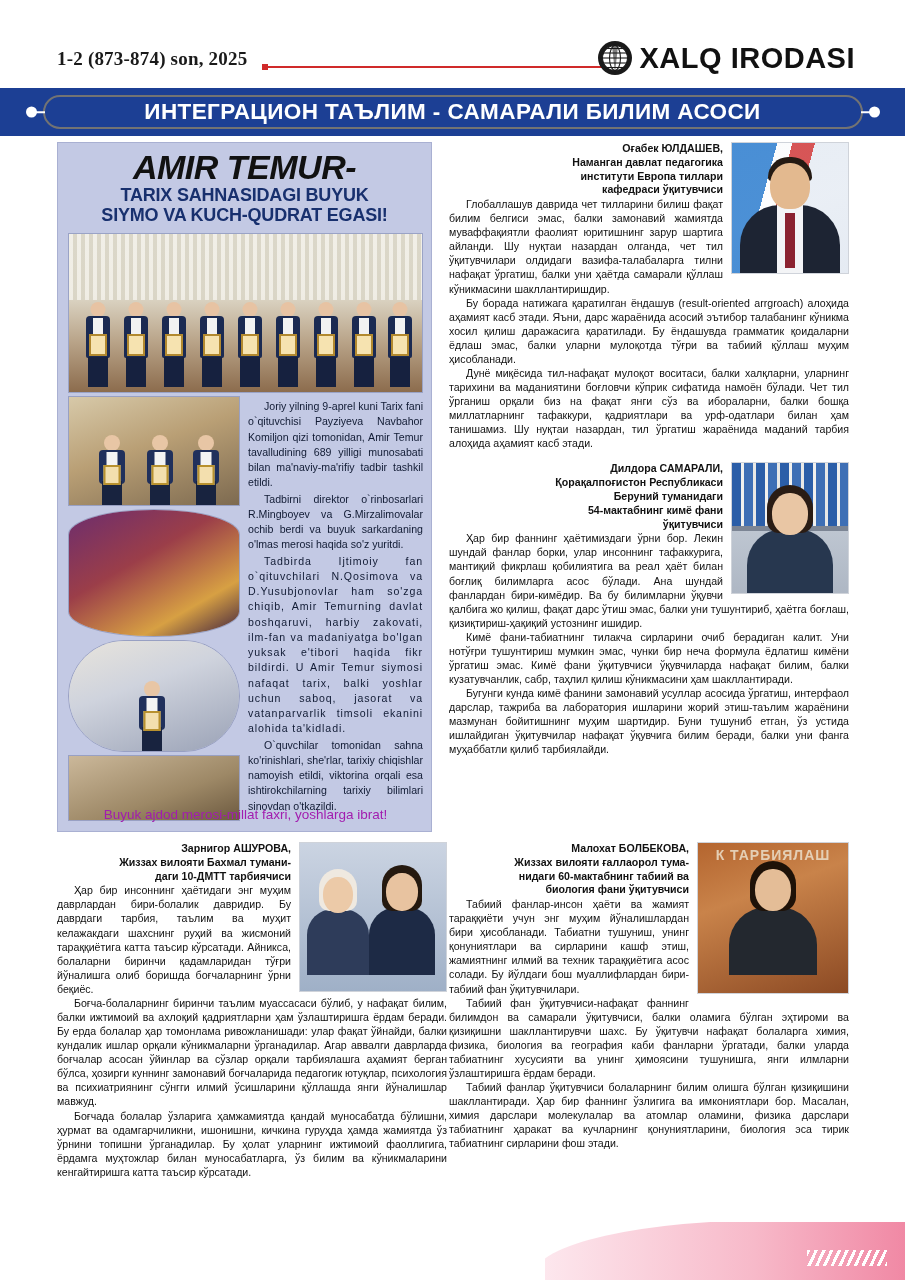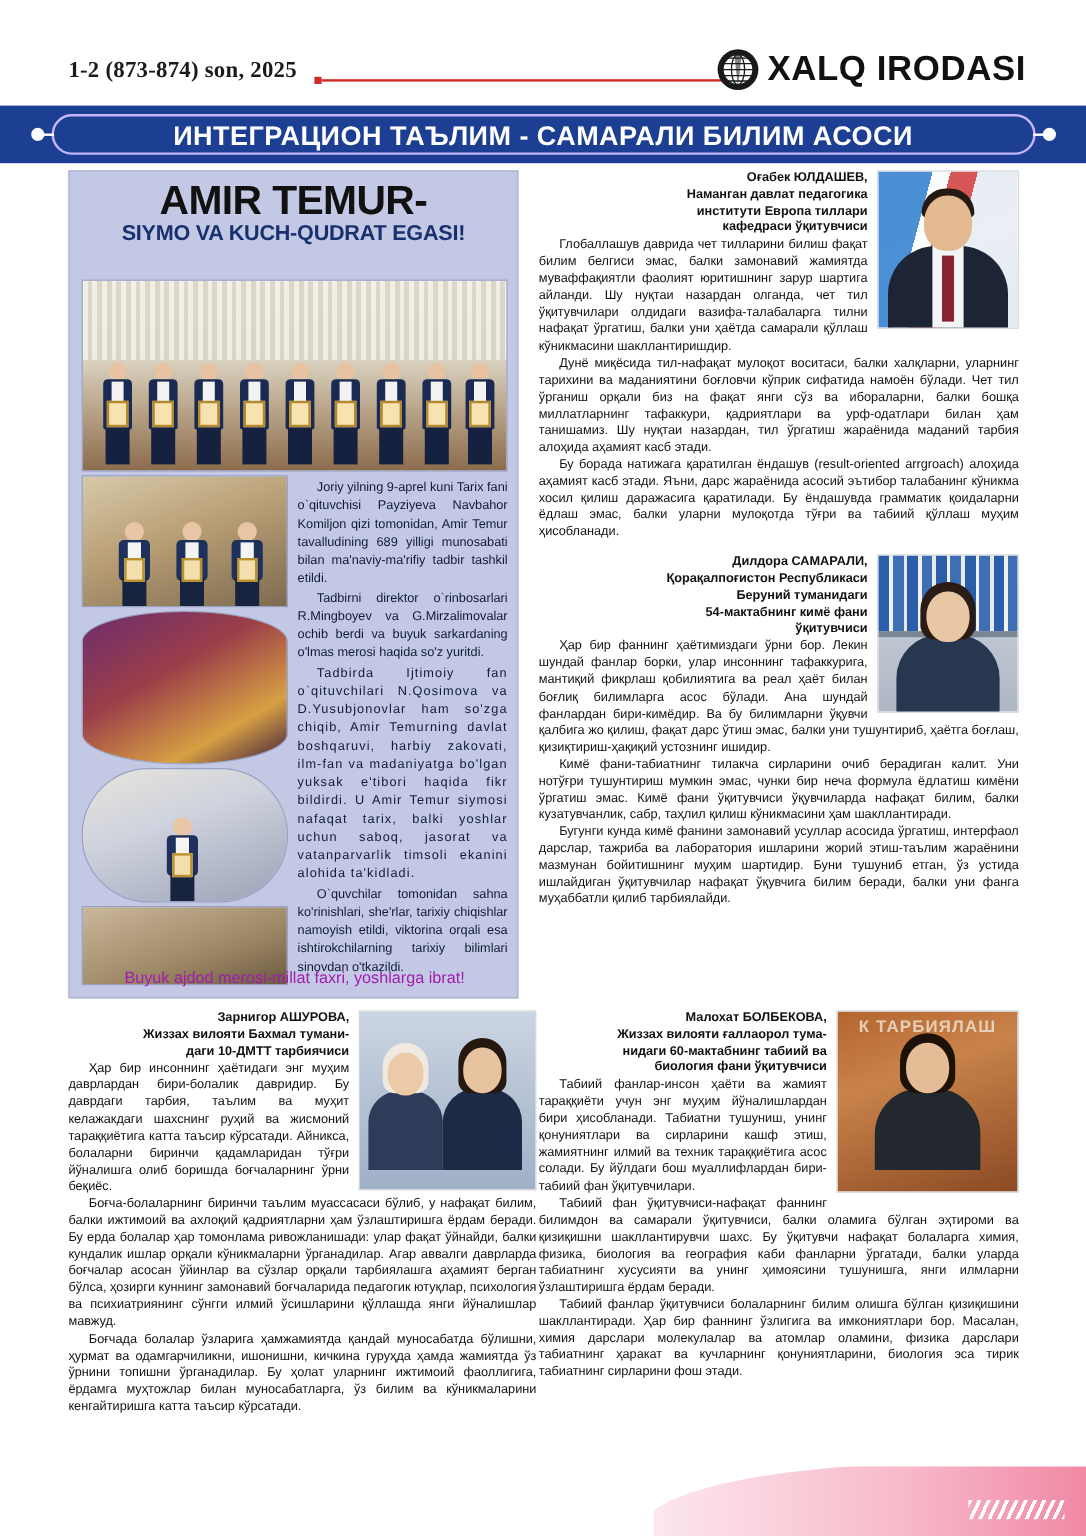--- a/index.html
+++ b/index.html
@@ -44,22 +44,22 @@
 
   
   .banner-wrap {
     position:absolute; left:0; top:88px; width:905px; height:48px;
     background:#1c3f94;
     display:flex; align-items:center; justify-content:center;
   }
   .banner-inner {
     position:relative;
     width:820px; height:34px;
-    border:2px solid #c4b5fd; border-radius:17px;
-    display:flex; align-items:flex-end; justify-content:center;
+    border:2px solid #737373; border-radius:17px;
+    display:flex; align-items:center; justify-content:center;
   }
   .banner-text {
     font-family:"Liberation Sans", sans-serif;
     font-size:22.5px; font-weight:bold; color:#ffffff;
     letter-spacing:0.4px; white-space:nowrap;
   }
   .dot-l, .dot-r {
     position:absolute; top:50%; transform:translateY(-50%);
     width:11px; height:11px; border-radius:50%; background:#ffffff;
   }
@@ -82,21 +82,21 @@
   .feature {
     position:absolute; left:0; top:0; width:375px; height:690px;
     background:#c3c9e4;
     border:1px solid #a9b0d2;
     overflow:hidden;
   }
   .feature-head { padding:8px 10px 4px 10px; text-align:center; }
   .ft-title {
     font-family:"Liberation Sans", sans-serif;
     font-size:34px; font-weight:bold; color:#111;
-    line-height:0.98; letter-spacing:-0.5px;
+    line-height:0.98; letter-spacing:-0.5px;font-style:italic;
   }
   .ft-sub1, .ft-sub2 {
     font-family:"Liberation Sans", sans-serif;
     font-size:18px; font-weight:bold; color:#18306e;
     line-height:1.12; letter-spacing:-0.2px;
   }
   .ft-sub1 { margin-top:1px; }
 
   
   .hero-photo {
@@ -330,20 +330,21 @@
       <span class="banner-text">ИНТЕГРАЦИОН ТАЪЛИМ - САМАРАЛИ БИЛИМ АСОСИ</span>
       <span class="dot-r"></span>
     </div>
   </div>
 
   <div class="content">
 
     <div class="feature">
       <div class="feature-head">
         <div class="ft-title">AMIR TEMUR-</div>
+        <div class="ft-sub1">TARIX SAHNASIDAGI BUYUK</div>
         <div class="ft-sub2">SIYMO VA KUCH-QUDRAT EGASI!</div>
       </div>
 
       <div class="hero-photo">
         <div class="hero-bg"></div>
         <div class="hero-stripes"></div>
         <div class="kid" style="left:14px;">
             <span class="head"></span>
             <span class="body"></span>
             <span class="shirt"></span>
@@ -472,22 +473,22 @@
             <span class="head"></span>
         </div>
         <div class="byline">
           <div>Оғабек ЮЛДАШЕВ,</div>
           <div>Наманган давлат педагогика</div>
           <div>институти Европа тиллари</div>
           <div>кафедраси ўқитувчиси</div>
         </div>
         <div class="art-text">
           <p>Глобаллашув даврида чет тилларини билиш фақат билим белгиси эмас, балки замонавий жамиятда муваффақиятли фаолият юритишнинг зарур шартига айланди. Шу нуқтаи назардан олганда, чет тил ўқитувчилари олдидаги вазифа-талабаларга тилни нафақат ўргатиш, балки уни ҳаётда самарали қўллаш кўникмасини шакллантиришдир.</p>
+          <p>Бу борада натижага қаратилган ёндашув (result-oriented arrgroach) алоҳида аҳамият касб этади. Яъни, дарс жараёнида асосий эътибор талабанинг кўникма хосил қилиш даражасига қаратилади. Бу ёндашувда грамматик қоидаларни ёдлаш эмас, балки уларни мулоқотда тўғри ва табиий қўллаш муҳим ҳисобланади.</p>
           <p>Дунё миқёсида тил-нафақат мулоқот воситаси, балки халқларни, уларнинг тарихини ва маданиятини боғловчи кўприк сифатида намоён бўлади. Чет тил ўрганиш орқали биз на фақат янги сўз ва ибораларни, балки бошқа миллатларнинг тафаккури, қадриятлари ва урф-одатлари билан ҳам танишамиз. Шу нуқтаи назардан, тил ўргатиш жараёнида маданий тарбия алоҳида аҳамият касб этади.</p>
-          <p>Бу борада натижага қаратилган ёндашув (result-oriented arrgroach) алоҳида аҳамият касб этади. Яъни, дарс жараёнида асосий эътибор талабанинг кўникма хосил қилиш даражасига қаратилади. Бу ёндашувда грамматик қоидаларни ёдлаш эмас, балки уларни мулоқотда тўғри ва табиий қўллаш муҳим ҳисобланади.</p>
         </div>
       </div>
 
       <div class="flowrow" style="margin-top:12px;">
         <div class="portrait p2 fl-right">
           <div class="bg"></div>
             <div class="shelf"></div>
             <div class="deskline"></div>
           <span class="body"></span>
             <span class="hair"></span>

